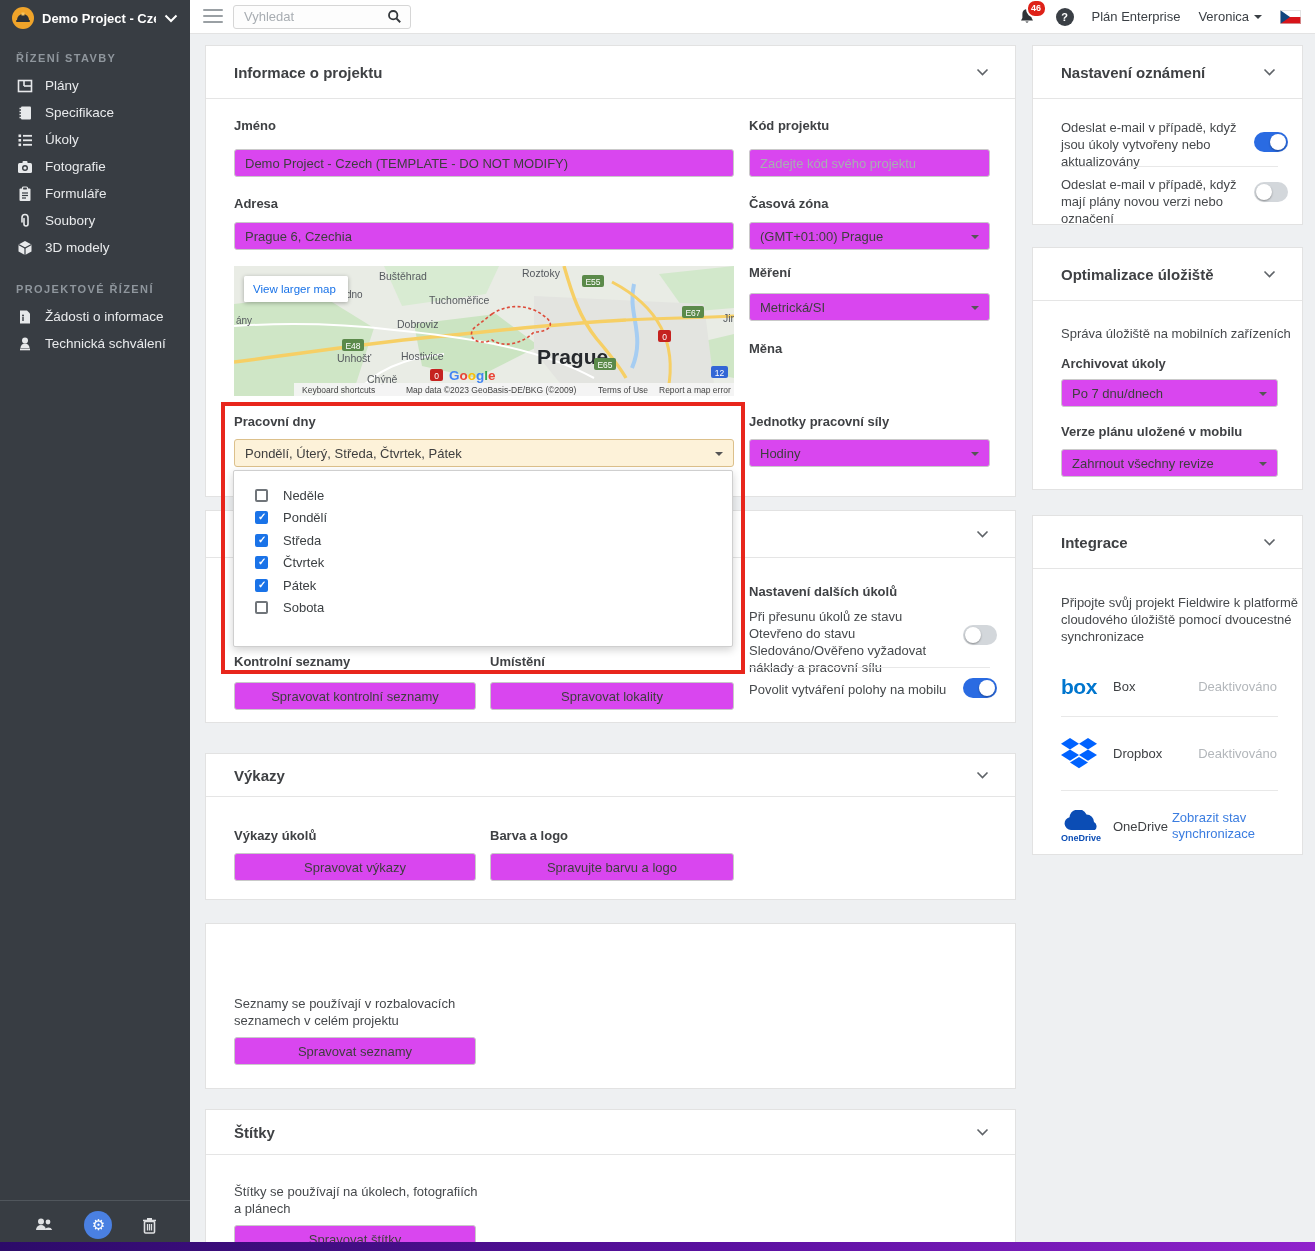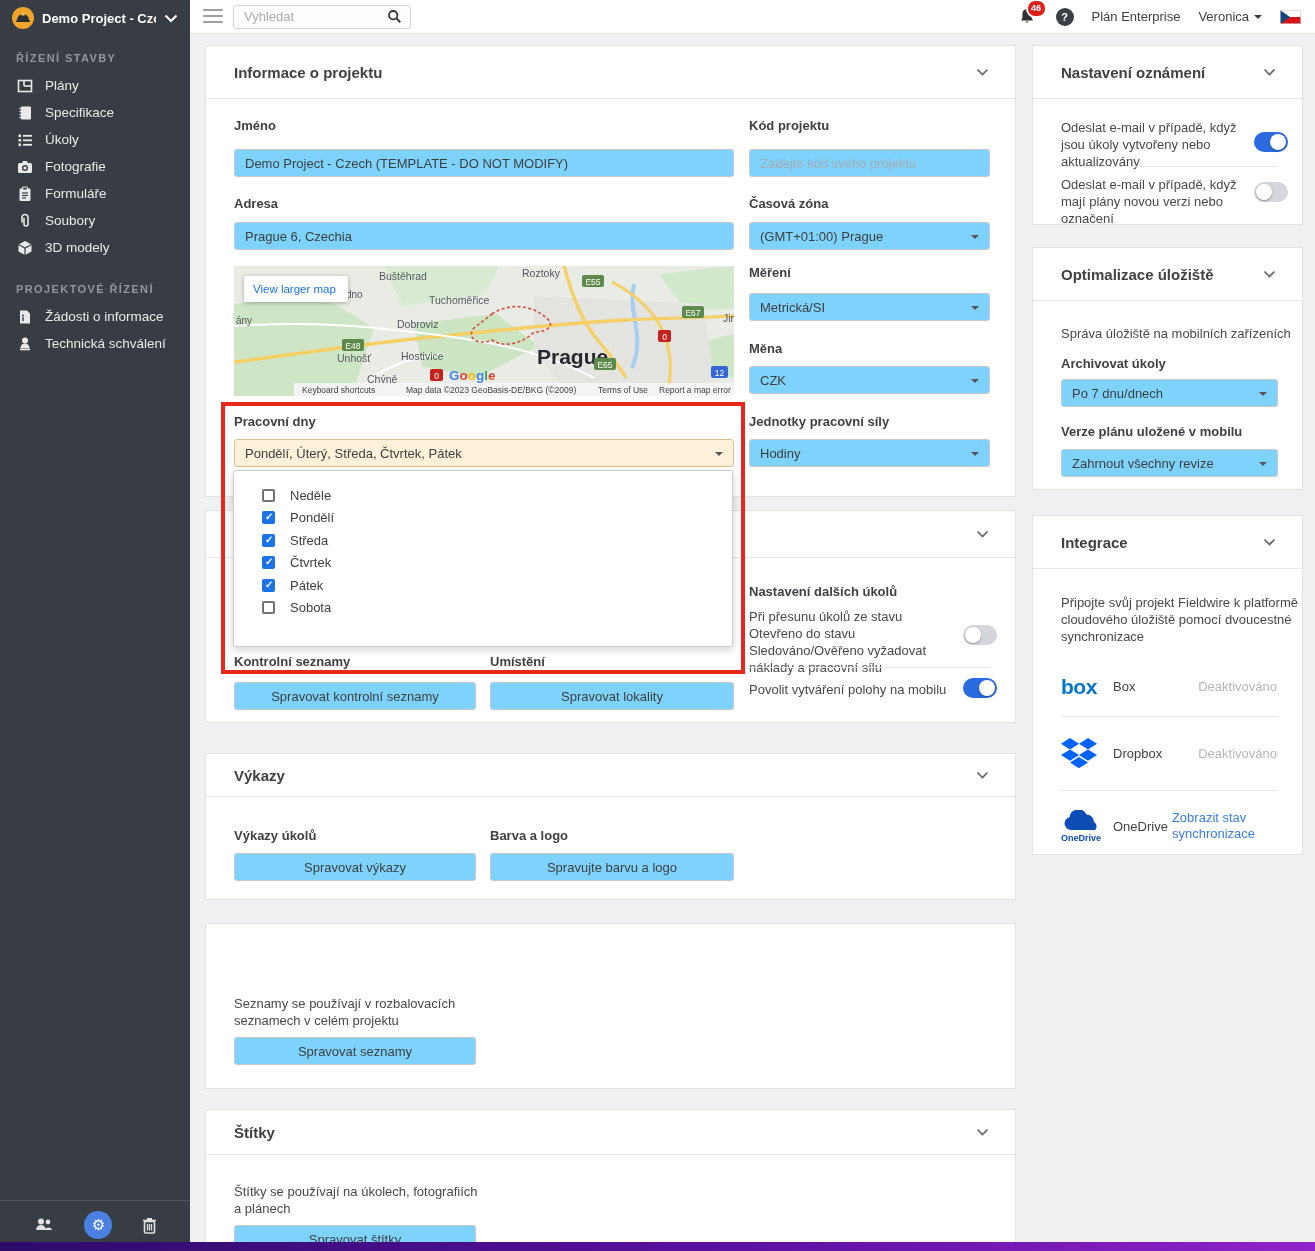--- a/index.html
+++ b/index.html
@@ -31,39 +31,39 @@
   .help-circle{width:18px;height:18px;border-radius:50%;background:#3a3f45;color:#fff;font-size:11px;font-weight:700;display:flex;align-items:center;justify-content:center;cursor:pointer;}
   .top-txt{font-size:13px;color:#3a3f44;cursor:pointer;white-space:nowrap;}
   .user-caret{display:inline-block;margin-left:5px;border:4px solid transparent;border-top-color:#3a3f44;transform:translateY(2px);}
 
   
   .card{position:absolute;background:#fff;border:1px solid #e2e2e2;box-sizing:border-box;}
   .card-h{position:absolute;left:0;right:0;top:0;border-bottom:1px solid #e5e5e5;}
   .card-title{position:absolute;left:28px;top:50%;transform:translateY(-50%);font-size:15px;font-weight:700;color:#3f4144;white-space:nowrap;}
   .chev-btn{position:absolute;right:26px;top:50%;transform:translateY(-50%);cursor:pointer;line-height:0;}
   .lbl{position:absolute;font-size:13px;font-weight:700;color:#3f4144;white-space:nowrap;}
-  .input,.select,.btn{position:absolute;box-sizing:border-box;height:28px;border:1px solid #c9c9c9;border-radius:3px;background:#7dd3fc;font-size:13px;color:#3e3e3e;}
+  .input,.select,.btn{position:absolute;box-sizing:border-box;height:28px;border:1px solid #c9c9c9;border-radius:3px;background:#d946ef;font-size:13px;color:#3e3e3e;}
   input.input{padding:0 10px;font-family:inherit;outline:none;}
   input.input::placeholder{color:#a8adb2;}
   .select{padding:0 38px 0 10px;display:flex;align-items:center;cursor:pointer;white-space:nowrap;}
   .select::after{content:"";position:absolute;right:10px;top:12px;border:4px solid transparent;border-top-color:#555;}
   .select.cream{background:#fdf2d9;border-color:#dcc08b;}
   .btn{display:flex;align-items:center;justify-content:center;cursor:pointer;white-space:nowrap;}
   .txt{position:absolute;font-size:13px;color:#46494c;line-height:1.32;}
   .toggle{position:absolute;width:34px;height:20px;border-radius:10px;cursor:pointer;}
   .toggle.on{background:#2a6be2;}
   .toggle.off{background:#d3d7db;}
   .toggle::after{content:"";position:absolute;top:2px;width:16px;height:16px;border-radius:50%;background:#fff;box-shadow:0 1px 2px rgba(0,0,0,.35);}
   .toggle.on::after{right:2px;}
   .toggle.off::after{left:2px;}
   .divline{position:absolute;height:1px;background:#e8e8e8;}
 
   
   .dd{position:absolute;left:233px;top:470px;width:500px;height:177px;background:#fff;border:1px solid #cfcfcf;border-radius:2px;box-shadow:0 3px 8px rgba(0,0,0,.18);z-index:40;box-sizing:border-box;padding-top:13px;}
-  .dd-opt{display:flex;align-items:center;gap:15px;height:22.5px;padding-left:28px;font-size:13px;color:#3c4043;cursor:pointer;}
+  .dd-opt{display:flex;align-items:center;gap:15px;height:22.5px;padding-left:21px;font-size:13px;color:#3c4043;cursor:pointer;}
   .cb{width:13px;height:13px;border:2px solid #70757a;border-radius:2px;box-sizing:border-box;position:relative;background:#fff;flex:none;}
   .cb.checked{background:#1a73e8;border-color:#1a73e8;}
   .cb.checked::after{content:"✓";position:absolute;left:1px;top:-2px;color:#fff;font-size:10px;font-weight:700;}
 
   .hl{position:absolute;left:221px;top:402px;width:524px;height:272px;border:4px solid #e8261c;z-index:45;pointer-events:none;box-sizing:border-box;}
   .purple{position:absolute;left:0;right:0;bottom:0;height:9px;background:linear-gradient(90deg,#2c0b69,#5a10a0 55%,#9023cc);z-index:60;}
 
   
   .int-row{position:absolute;left:28px;width:216px;display:flex;align-items:center;}
   .int-logo{width:52px;flex:none;display:flex;flex-direction:column;align-items:flex-start;}
@@ -352,23 +352,20 @@
         </g>
       </svg>
     </div>
 
     <span class="lbl" style="left:543px;top:219px;">Měření</span>
     <div class="select" style="left:543px;top:247px;width:241px;">
         <span>Metrická/SI</span>
       </div>
 
     <span class="lbl" style="left:543px;top:295px;">Měna</span>
-    <div class="select" style="left:543px;top:320px;width:241px;">
-        <span>CZK</span>
-      </div>
 
     <span class="lbl" style="left:28px;top:368px;">Pracovní dny</span>
     <div class="select cream" style="left:28px;top:393px;width:500px;">
         <span>Pondělí, Úterý, Středa, Čtvrtek, Pátek</span>
       </div>
 
     <span class="lbl" style="left:543px;top:368px;">Jednotky pracovní síly</span>
     <div class="select" style="left:543px;top:393px;width:241px;">
         <span>Hodiny</span>
       </div>

